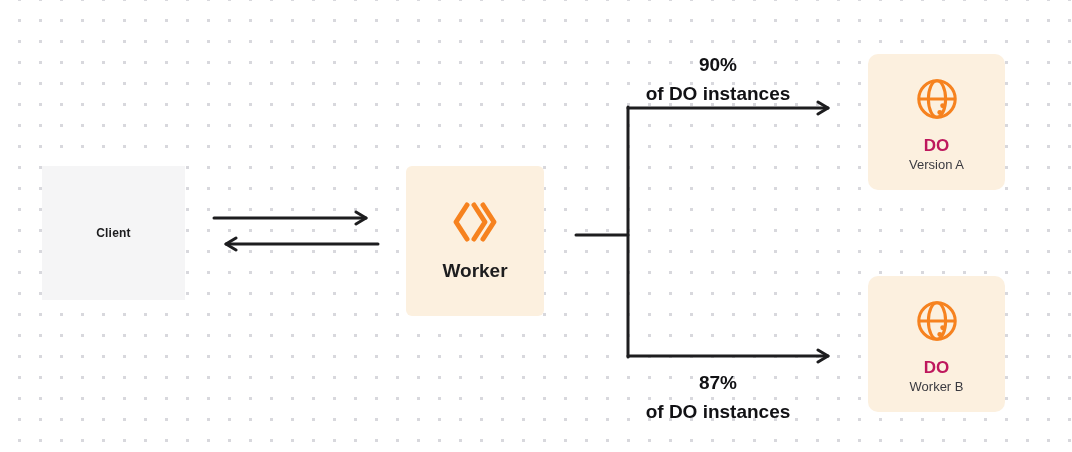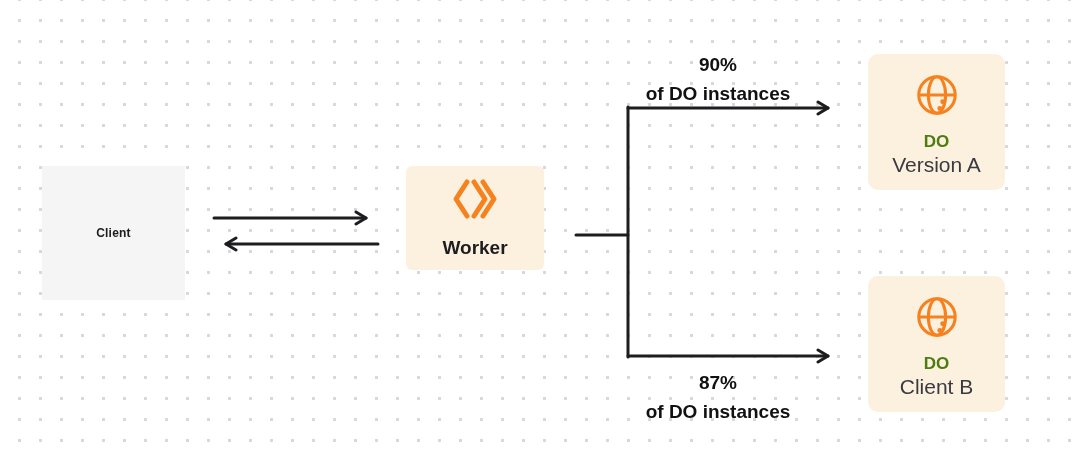--- a/index.html
+++ b/index.html
@@ -32,21 +32,21 @@
     background: #f5f5f6;
   }
   .client-label {
     font-size: 12px;
     font-weight: 700;
     color: #1d1d1f;
     letter-spacing: 0.2px;
   }
   .worker-box {
     left: 406px; top: 166px;
-    width: 138px; height: 104px;
+    width: 138px; height: 150px;
     background: #fcf0df;
     border-radius: 6px;
     gap: 13px;
   }
   .worker-label {
     font-size: 19px;
     font-weight: 700;
     color: #1d1d1f;
   }
   .do-box {
@@ -54,25 +54,25 @@
     background: #fcf0df;
     border-radius: 10px;
     gap: 1px;
     padding-top: 4px;
   }
   .do-a { left: 868px; top: 54px; }
   .do-b { left: 868px; top: 276px; }
   .do-title {
     font-size: 17px;
     font-weight: 700;
-    color: #4d7c0f;
+    color: #be185d;
     margin-top: 9px;
   }
   .do-subtitle {
-    font-size: 21px;
+    font-size: 13px;
     color: #3a3a40;
   }
   .split-label {
     position: absolute;
     width: 220px;
     text-align: center;
     color: #111114;
     font-weight: 700;
     font-size: 19px;
     line-height: 1.55;
@@ -167,16 +167,16 @@
           <ellipse cx="24" cy="24" rx="9" ry="19"></ellipse>
           <line x1="5" y1="24" x2="43" y2="24"></line>
         </g>
         <g fill="#F6821F">
           <circle cx="30" cy="31" r="2.6"></circle>
           <circle cx="27" cy="38" r="2.6"></circle>
         </g>
       </svg>
     </span>
     <span class="do-title">DO</span>
-    <span class="do-subtitle">Client B</span>
+    <span class="do-subtitle">Worker B</span>
   </div>
 
 </div>
 
 </body></html>

